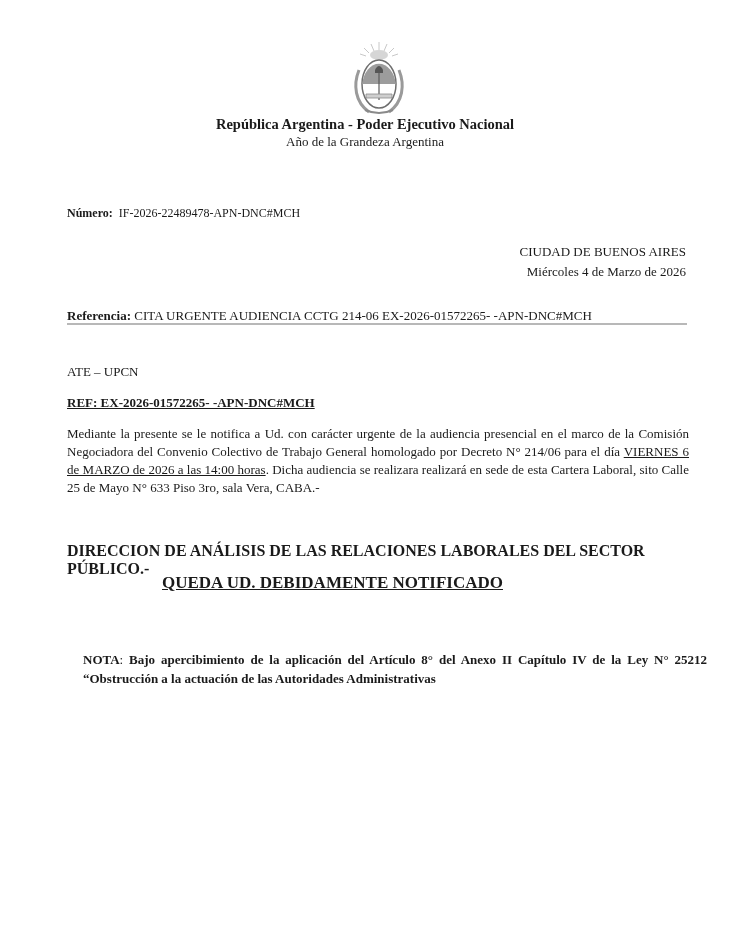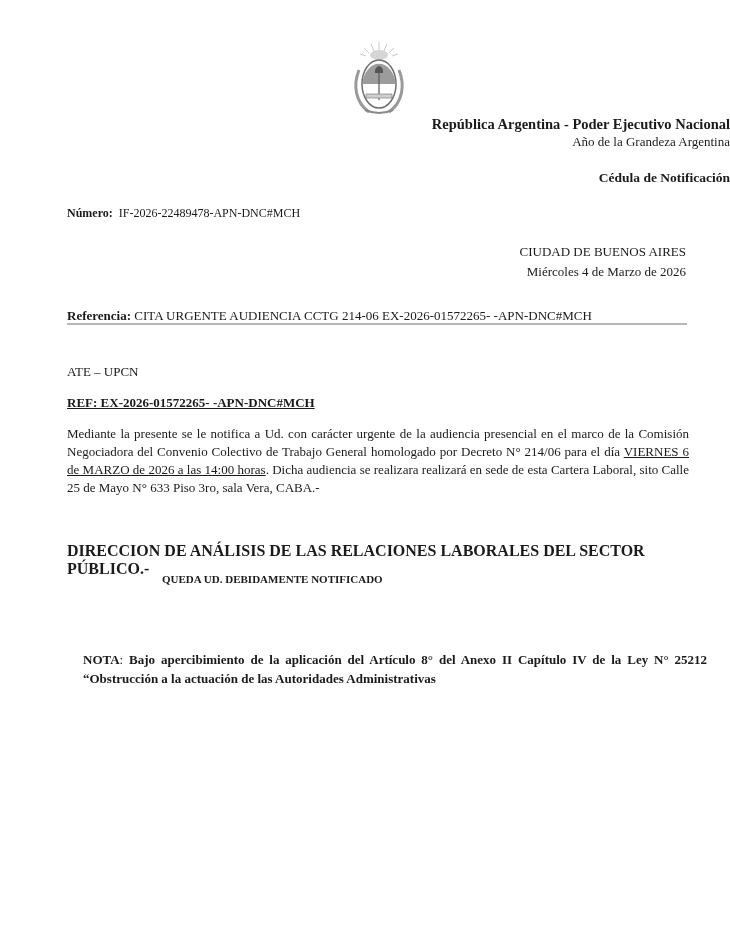--- a/index.html
+++ b/index.html
@@ -1,38 +1,38 @@
 <!DOCTYPE html>
 <html><head>
   <meta charset="utf-8">
   <style>
     html, body { margin: 0; padding: 0; background: #ffffff; }
     body { width: 730px; height: 946px; position: relative; overflow: hidden;
            font-family: "Liberation Serif", "DejaVu Serif", serif; color: #1a1a1a; }
     .page { position: absolute; inset: 0; }
     .crest { position: absolute; left: 351px; top: 40px; width: 56px; height: 78px; }
-    .center { position: absolute; left: 0; width: 730px; text-align: right; }
+    .center { position: absolute; left: 0; width: 730px; text-align: center; }
     .hdr-title { top: 116px; font-size: 14.5px; font-weight: bold; }
     .hdr-sub { top: 134px; font-size: 13px; }
     .doc-title { top: 170px; font-size: 13.5px; font-weight: bold; }
     .numero { position: absolute; left: 67px; top: 206px; font-size: 12px; }
     .numero b { margin-right: 6px; }
     .city { position: absolute; right: 44px; top: 244px; font-size: 13px; text-align: right; }
     .date { position: absolute; right: 44px; top: 264px; font-size: 13px; text-align: center; }
     .ref { position: absolute; left: 67px; top: 299px; font-size: 13px; margin-top: 9px; }
     .rule { position: absolute; left: 67px; width: 620px; top: 323px; height: 0;
             border-top: 2px solid #b8b8b8; }
     .addressee { position: absolute; left: 67px; top: 364px; font-size: 13px; }
     .ref2 { position: absolute; left: 67px; top: 395px; font-size: 13px; font-weight: bold;
             text-decoration: underline; }
     .body-p { position: absolute; left: 67px; width: 622px; top: 425px; font-size: 13px;
               line-height: 18px; text-align: justify; margin: 0; }
     .body-p u { text-decoration: underline; }
     .direccion { position: absolute; left: 67px; top: 542px; font-size: 16px; font-weight: bold; }
-    .queda { position: absolute; left: 162px; top: 573px; font-size: 11px; font-weight: bold; }
+    .queda { position: absolute; left: 162px; top: 573px; font-size: 17px; font-weight: bold; text-decoration: underline; }
     .nota { position: absolute; left: 67px; width: 624px; top: 634px; font-size: 13px;
             line-height: 19px; font-weight: bold; margin: 16px; text-align: justify; }
     .nota .lbl { font-weight: bold; }
     .nota .colon { font-weight: normal; }
   </style>
 </head>
 <body>
 
 <div class="page">
 
@@ -59,21 +59,20 @@
     <path d="M24 30 Q28 22 32 30 L32 33 L24 33 Z" fill="#555555"></path>
 
     <path d="M15 54 L41 54 L41 58 L15 58 Z" fill="#cfcfcf" stroke="#8a8a8a" stroke-width="0.8"></path>
 
     <path d="M14 70 Q28 76 42 70" fill="none" stroke="#8a8a8a" stroke-width="2"></path>
   </svg>
 
   <div class="center hdr-title">República Argentina - Poder Ejecutivo Nacional</div>
   <div class="center hdr-sub">Año de la Grandeza Argentina</div>
 
-  <div class="center doc-title">Cédula de Notificación</div>
 
   <div class="numero">
     <b>Número:</b><span>IF-2026-22489478-APN-DNC#MCH</span>
   </div>
 
   <div class="city">CIUDAD DE BUENOS AIRES</div>
   <div class="date">Miércoles 4 de Marzo de 2026</div>
 
   <div class="ref">
     <b>Referencia:</b>

